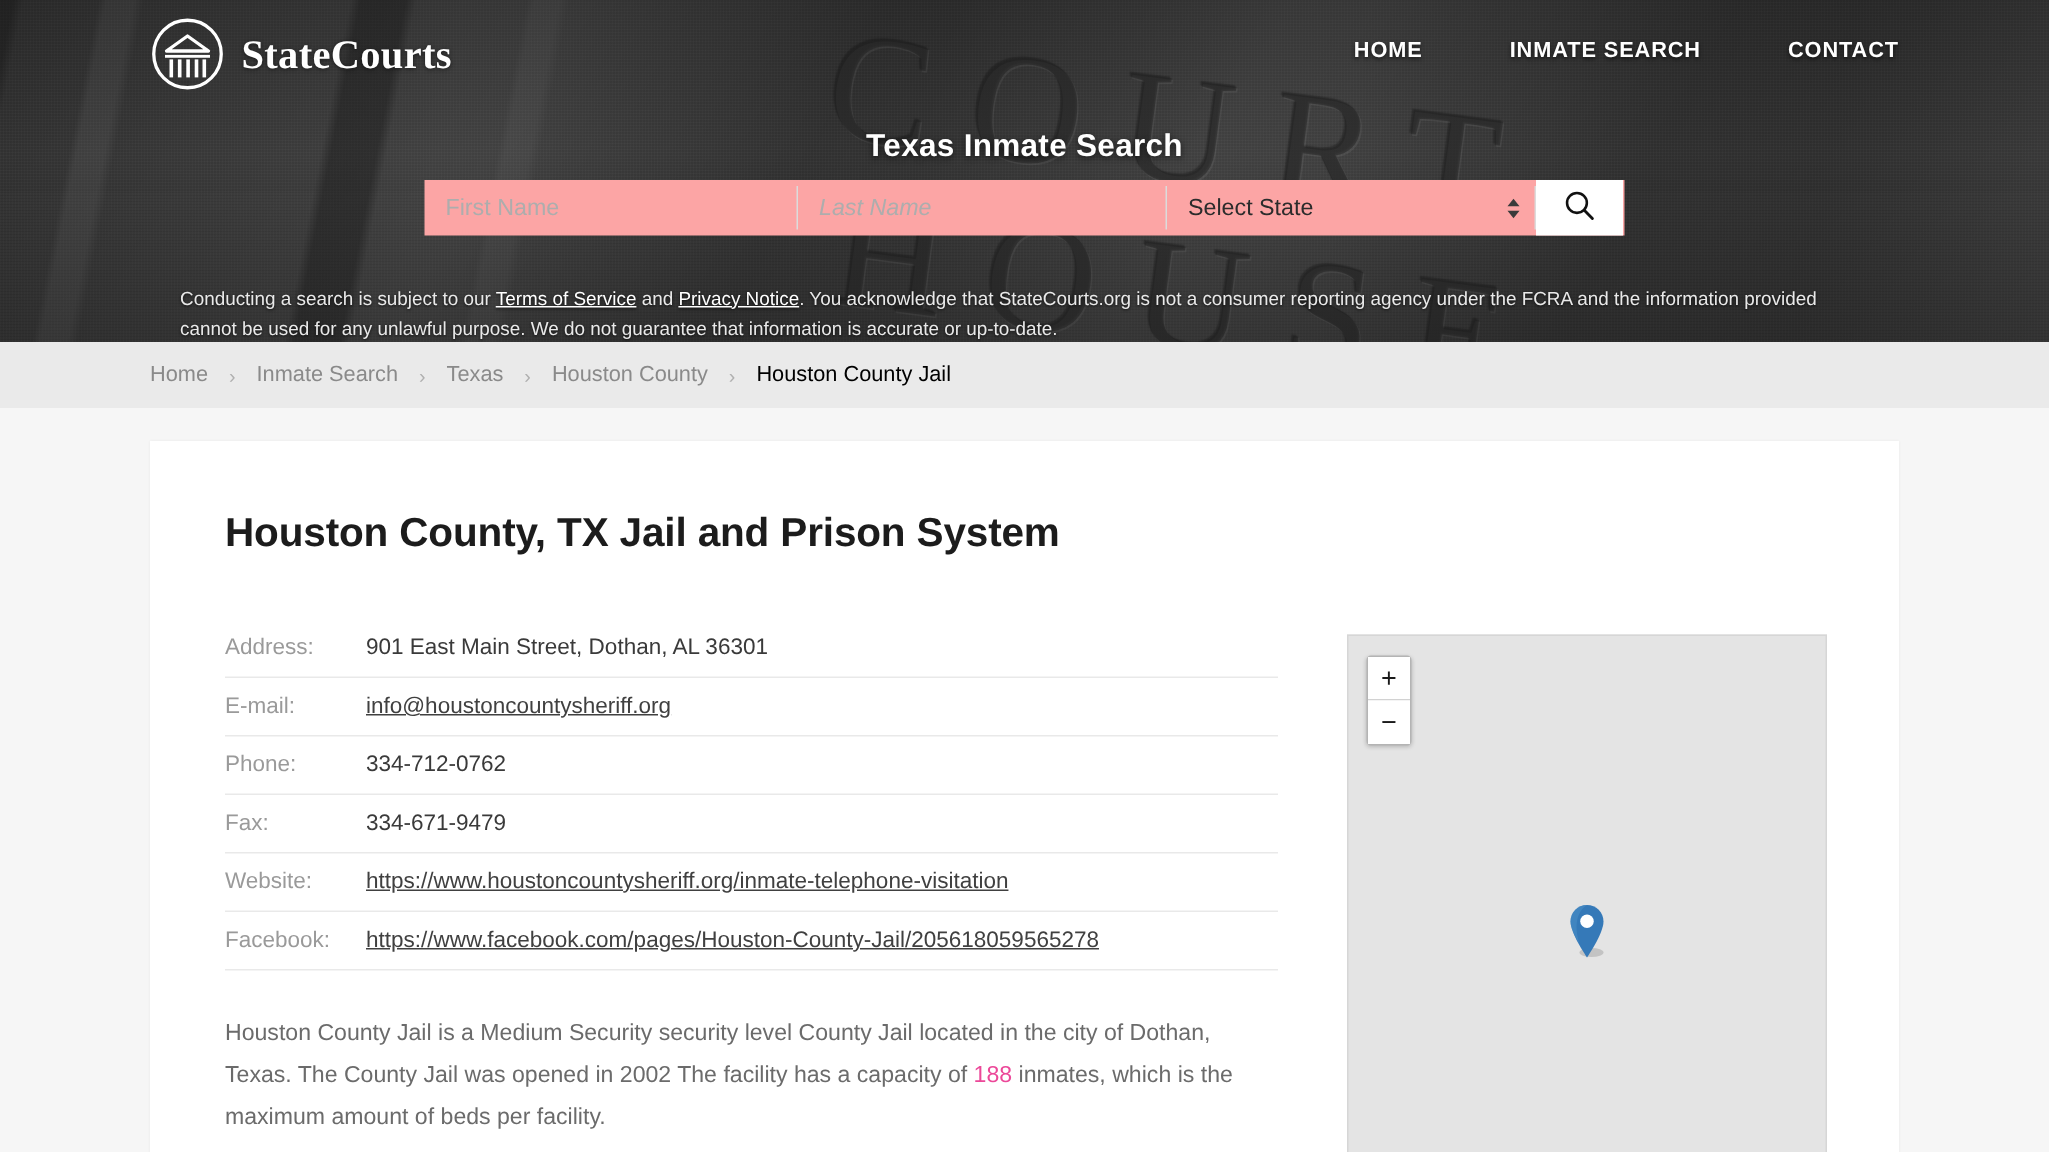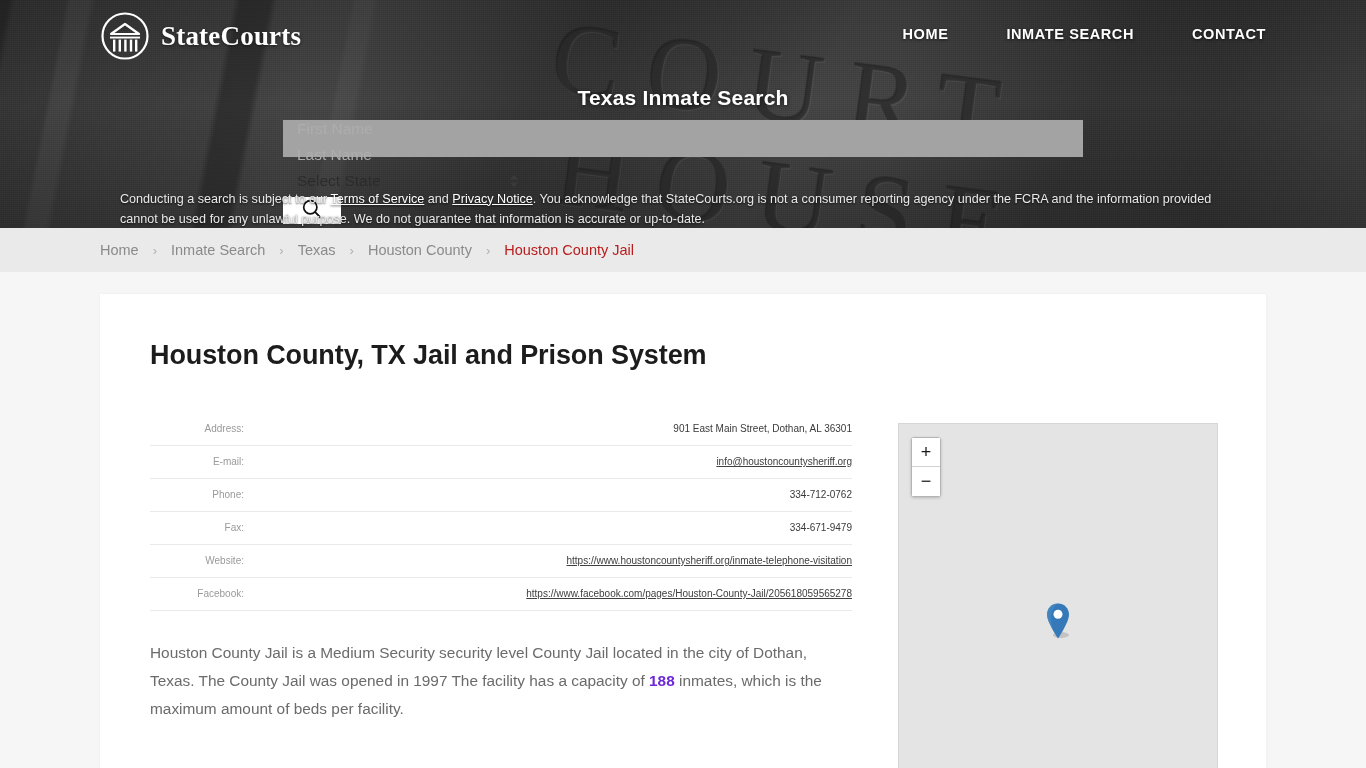--- a/index.html
+++ b/index.html
@@ -99,32 +99,32 @@
     text-align: center;
     font-size: 21px; font-weight: bold; color: #fff;
     letter-spacing: .2px;
     text-shadow: 0 1px 4px rgba(0,0,0,.6);
   }
 
   
   .searchbar {
     position: absolute; left: 283px; top: 120px;
     width: 800px; height: 37px;
-    background: #a3a3a3;
-    display: flex; align-items: stretch; flex-direction: column;
+    background: #fca5a5;
+    display: flex; align-items: stretch;
   }
   .searchbar input {
     border: 0; outline: none; background: transparent;
     font-family: "Liberation Sans", sans-serif;
     font-size: 15.5px; color: #333;
     padding: 0 14px;
   }
   .searchbar input::placeholder { color: #adadad; }
   .f-first { width: 248px; }
-  .f-last  { width: 245px; }
+  .f-last  { width: 245px; font-style: italic; }
   .vdiv { width: 1px; background: #dcdcdc; margin: 4px 0; }
   .statewrap { position: relative; width: 245px; display: flex; align-items: center; }
   .statewrap select {
     -webkit-appearance: none; appearance: none;
     border: 0; outline: none; background: transparent;
     font-family: "Liberation Sans", sans-serif;
     font-size: 15.5px; color: #2c2c2c;
     padding: 0 14px; width: 100%; height: 100%;
   }
   .sel-arrows {
@@ -151,21 +151,21 @@
 
   
   .crumbbar {
     width: 1366px; height: 44px;
     background: #eaeaea;
     display: flex; align-items: center;
   }
   .crumbs { margin-left: 100px; display: flex; align-items: center; gap: 0; font-size: 14.5px; }
   .crumbs a { color: #8a8a8a; text-decoration: none; }
   .crumbs .sep { color: #b0b0b0; margin: 0 14px; font-size: 13px; }
-  .crumbs .current { color: #b91c1c; }
+  .crumbs .current { color: #000000; }
 
   
   .page { width: 1366px; background: #f6f6f6; padding-top: 22px; }
   .card {
     width: 1166px; margin: 0 auto;
     background: #fff;
     min-height: 600px;
     padding: 46px 50px 20px 50px;
     box-shadow: 0 0 2px rgba(0,0,0,.06);
   }
@@ -175,33 +175,33 @@
   }
 
   .body-grid { display: flex; gap: 46px; align-items: flex-start; }
   .col-left { width: 702px; }
   .col-right { width: 320px; }
 
   table.details { width: 702px; border-collapse: collapse; }
   table.details td {
     padding: 10px 0 11px 0;
     border-bottom: 1px solid #e9e9e9;
-    font-size: 10px; vertical-align: top; text-align: right;
+    font-size: 15px; vertical-align: top;
   }
   table.details tr:first-child td { padding-top: 0; }
   td.lbl { width: 94px; color: #9a9a9a; white-space: nowrap; padding-right: 8px; }
   td.val { color: #3a3a3a; }
   td.val a { color: #404040; text-decoration: underline; }
 
   .desc {
     margin-top: 28px;
     font-size: 15.4px; line-height: 28px; color: #6b6b6b;
     max-width: 700px;
   }
-  .desc b { color: #6d28d9; font-weight: bold; }
+  .desc b { color: #ec4899; font-weight: normal; }
 
   
   .map {
     position: relative;
     width: 320px; height: 350px;
     background: #e4e4e4;
     border: 1px solid #d6d6d6;
     overflow: hidden;
   }
   .zoomctl {
@@ -339,21 +339,21 @@
             <tr>
               <td class="lbl">Facebook:</td>
               <td class="val">
                 <a href="#">https://www.facebook.com/pages/Houston-County-Jail/205618059565278</a>
               </td>
             </tr>
           </tbody>
         </table>
 
         <p class="desc">
-          <span>Houston County Jail is a Medium Security security level County Jail located in the city of Dothan, Texas. The County Jail was opened in 1997 The facility has a capacity of </span><b>188</b><span> inmates, which is the maximum amount of beds per facility.</span>
+          <span>Houston County Jail is a Medium Security security level County Jail located in the city of Dothan, Texas. The County Jail was opened in 2002 The facility has a capacity of </span><b>188</b><span> inmates, which is the maximum amount of beds per facility.</span>
         </p>
       </div>
 
       <div class="col-right">
         <div class="map">
           <div class="zoomctl">
             <button class="zin" type="button">+</button>
             <button class="zout" type="button">−</button>
           </div>
           <span class="marker">

